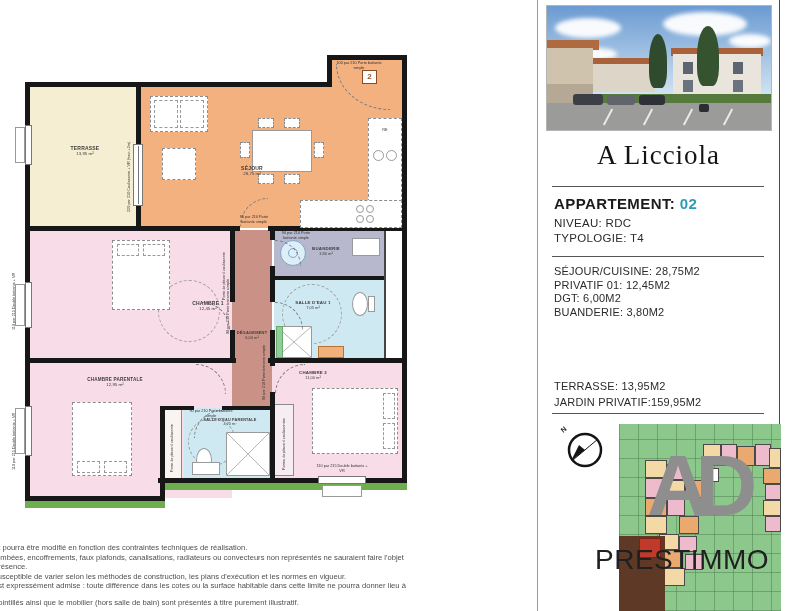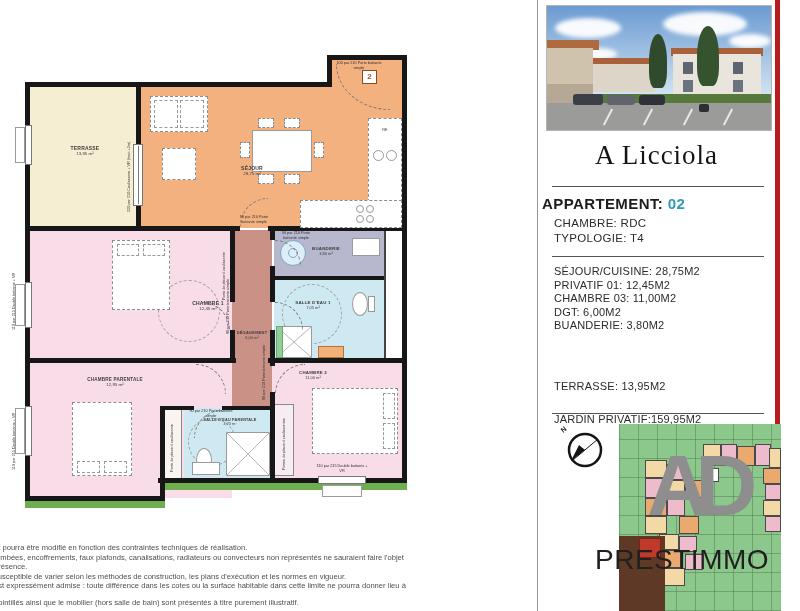--- a/index.html
+++ b/index.html
@@ -20,25 +20,25 @@
         transform-origin:left top;z-index:4;}
   .furn{position:absolute;background:#fff;border:1px dashed #8d8d8d;box-sizing:border-box;}
   .furns{position:absolute;background:#fff;border:1px solid #9a9a9a;box-sizing:border-box;}
   .arc{position:absolute;box-sizing:border-box;z-index:3;}
   .arc.tl{border-top:1px dashed #7b7b7b;border-left:1px dashed #7b7b7b;border-top-left-radius:100%;}
   .arc.tr{border-top:1px dashed #7b7b7b;border-right:1px dashed #7b7b7b;border-top-right-radius:100%;}
   .arc.bl{border-bottom:1px dashed #7b7b7b;border-left:1px dashed #7b7b7b;border-bottom-left-radius:100%;}
   .dcircle{position:absolute;border:1px dashed #a0a0a0;border-radius:50%;box-sizing:border-box;}
   
   #panel{position:absolute;left:537px;top:0;width:243px;height:611px;
-         border-left:1px solid #9a9a9a;border-right:5px solid #b91c1c;box-sizing:border-box;}
+         border-left:1px solid #9a9a9a;border-right:1px solid #b91c1c;box-sizing:border-box;}
   .pdivider{position:absolute;left:14px;width:212px;height:1px;background:#555;}
   #brand{position:absolute;left:0;top:140px;width:100%;text-align:center;
          font-family:"Liberation Serif",serif;font-size:27px;color:#141414;letter-spacing:1px;}
-  #apt-line{position:absolute;left:4px;top:195px;font-size:15px;font-weight:bold;color:#1c1c1c;letter-spacing:.4px;}
+  #apt-line{position:absolute;left:16px;top:195px;font-size:15px;font-weight:bold;color:#1c1c1c;letter-spacing:.4px;}
   .sub{position:absolute;left:16px;font-size:11.5px;color:#2a2a2a;letter-spacing:.3px;}
   .pitem{font-size:11px;color:#2a2a2a;letter-spacing:.2px;line-height:13.6px;}
   #rooms-list{position:absolute;left:16px;top:265px;margin:0;padding:0;list-style:none;}
   #photo{position:absolute;left:8px;top:5px;width:226px;height:126px;border:1px solid #b5b5b5;
          overflow:hidden;box-sizing:border-box;}
   .cloud{position:absolute;background:#fff;border-radius:50%;filter:blur(2px);opacity:.95;}
   #miniplan{position:absolute;left:81px;top:424px;width:162px;height:187px;background:#8cc78b;
             background-image:repeating-linear-gradient(0deg,rgba(70,120,70,.45) 0 1px,transparent 1px 19px),
                              repeating-linear-gradient(90deg,rgba(70,120,70,.45) 0 1px,transparent 1px 19px);
             z-index:1;overflow:hidden;}
@@ -295,33 +295,32 @@
       <div class="abs" style="left:152px;top:98px;width:10px;height:8px;background:#2b2d33;border-radius:2px;"></div>
     </div>
 
     <div id="brand">A Licciola</div>
     <div class="pdivider" style="top:186px;"></div>
 
     <div id="apt-line">
       <span>APPARTEMENT:</span>
       <span style="color:#2e9cb5;">02</span>
     </div>
-    <div class="sub" style="top:217px;">CHAMBRE: RDC</div>
+    <div class="sub" style="top:217px;">NIVEAU: RDC</div>
     <div class="sub" style="top:232px;">TYPOLOGIE: T4</div>
     <div class="pdivider" style="top:256px;"></div>
 
     <ul id="rooms-list">
       <li class="pitem">SÉJOUR/CUISINE: 28,75M2</li>
       <li class="pitem">PRIVATIF 01: 12,45M2</li>
-      <li class="pitem">CHAMBRE 03: 11,00M2</li>
       <li class="pitem">DGT: 6,00M2</li>
       <li class="pitem">BUANDERIE: 3,80M2</li>
     </ul>
     <div class="sub pitem" style="top:380px;">TERRASSE: 13,95M2</div>
-    <div class="sub pitem" style="top:413px;">JARDIN PRIVATIF:159,95M2</div>
+    <div class="sub pitem" style="top:396px;">JARDIN PRIVATIF:159,95M2</div>
     <div class="pdivider" style="top:413px;"></div>
 
     <div id="compass">
       <svg width="52" height="52">
         <circle cx="28" cy="26" r="16" fill="#ffffff" stroke="#141414" stroke-width="2.5"></circle>
         <line x1="16" y1="36" x2="41" y2="15" stroke="#141414" stroke-width="1"></line>
         <polygon points="28,26 14,37 22,21" fill="#141414"></polygon>
       </svg>
       <div class="abs" style="left:4px;top:2px;font-size:7px;font-weight:bold;color:#141414;transform:rotate(-40deg);">N</div>
     </div>

